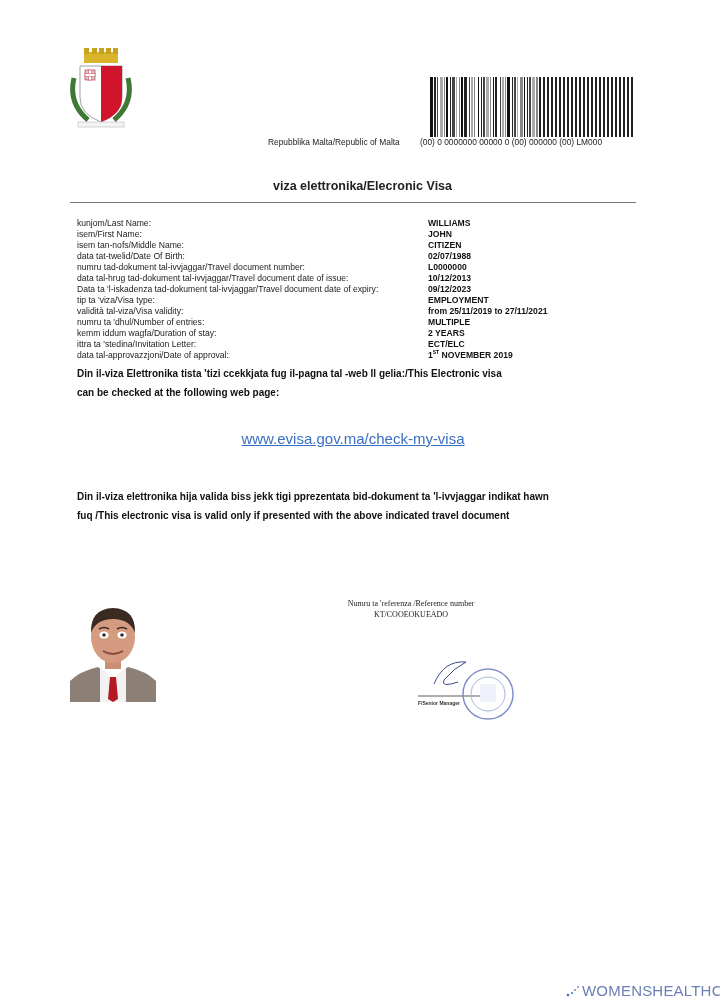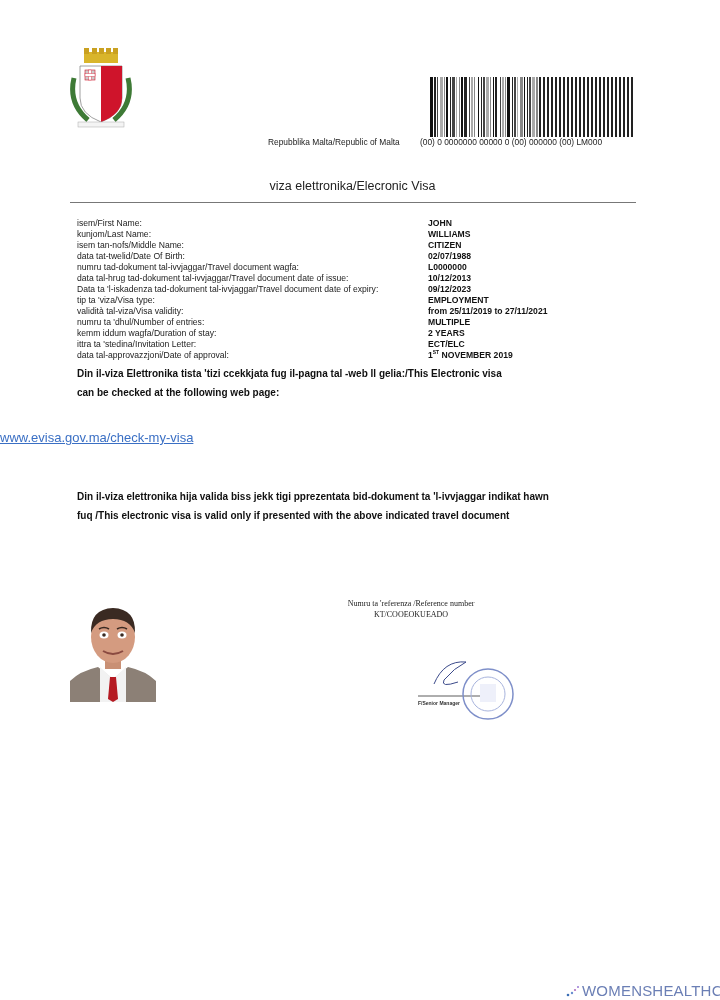--- a/index.html
+++ b/index.html
@@ -6,30 +6,30 @@
   body {
     width: 720px; height: 1000px; background: #ffffff; position: relative;
     font-family: "Liberation Sans", sans-serif; color: #111; overflow: hidden;
   }
   .abs { position: absolute; margin-top: 8px; }
   .coat { left: 66px; top: 40px; width: 70px; height: 82px; }
   .barcode { left: 430px; top: 69px; width: 205px; height: 60px; display: flex; align-items: stretch; }
   .barcode span { display: block; height: 100%; }
   .republic { left: 268px; top: 129px; font-size: 8.4px; color: #222; white-space: nowrap; }
   .barnum { left: 420px; top: 129px; font-size: 8.4px; color: #222; white-space: nowrap; }
-  .title { left: 0; width: 705px; top: 171px; text-align: center; font-size: 12.5px; font-weight: normal; color: #222; }
+  .title { left: 10px; width: 705px; top: 171px; text-align: center; font-size: 12.5px; font-weight: bold; color: #222; }
   .rule { left: 70px; top: 194px; width: 566px; height: 1px; background: #777; }
   .fields { left: 77px; top: 210px; width: 560px; font-size: 8.6px; line-height: 11px; }
   .row { display: flex; height: 11px; }
   .row .lbl { width: 351px; color: #222; white-space: nowrap; }
   .row .val { font-weight: bold; color: #111; white-space: nowrap; }
   sup { font-size: 5px; vertical-align: super; line-height: 0; }
   .para { font-size: 10px; font-weight: bold; line-height: 19px; color: #111; }
   .p1 { left: 77px; top: 356px; width: 440px; }
-  .link { left: 0; width: 706px; top: 422px; text-align: left; font-size: 13px; color: #3a6fc4; text-decoration: underline; }
+  .link { left: 0; width: 706px; top: 422px; text-align: center; font-size: 15px; color: #3a6fc4; text-decoration: underline; }
   .p2 { left: 77px; top: 479px; width: 480px; }
   .ref { left: 300px; width: 222px; top: 590px; text-align: center; font-size: 8px; line-height: 11px; color: #222; font-family: Liberation Serif, serif; }
   .photo { left: 70px; top: 591px; width: 86px; height: 103px; }
   .sign { left: 414px; top: 646px; width: 104px; height: 76px; }
   .sign-label { left: 418px; top: 692px; font-size: 5px; font-weight: bold; color: #333; }
   .watermark { left: 566px; top: 974px; display: flex; align-items: center; gap: 2px; }
   .wm-text { font-size: 15px; color: #6b7fb5; letter-spacing: 0.2px; }
   .wm-org { font-size: 8px; color: #fff; background: #2a6fb0; padding: 0 2px; font-weight: bold; }
 </style>
 </head>
@@ -180,37 +180,37 @@
     <span style="width: 2px; background: rgb(255, 255, 255);"></span>
   </div>
 <div class="abs republic">Repubblika Malta/Republic of Malta</div>
 <div class="abs barnum">(00) 0 0000000 00000 0 (00) 000000 (00) LM000</div>
 
 <div class="abs title">viza elettronika/Elecronic Visa</div>
 <div class="abs rule"></div>
 
 <div class="abs fields">
   <div class="row">
+      <span class="lbl">kunjom/Last Name:</span>
+      <span class="val">WILLIAMS</span>
+    </div>
+  <div class="row">
       <span class="lbl">isem/First Name:</span>
       <span class="val">JOHN</span>
     </div>
   <div class="row">
-      <span class="lbl">kunjom/Last Name:</span>
-      <span class="val">WILLIAMS</span>
-    </div>
-  <div class="row">
       <span class="lbl">isem tan-nofs/Middle Name:</span>
       <span class="val">CITIZEN</span>
     </div>
   <div class="row">
       <span class="lbl">data tat-twelid/Date Of Birth:</span>
       <span class="val">02/07/1988</span>
     </div>
   <div class="row">
-      <span class="lbl">numru tad-dokument tal-ivvjaggar/Travel document wagfa:</span>
+      <span class="lbl">numru tad-dokument tal-ivvjaggar/Travel document number:</span>
       <span class="val">L0000000</span>
     </div>
   <div class="row">
       <span class="lbl">data tal-hrug tad-dokument tal-ivvjaggar/Travel document date of issue:</span>
       <span class="val">10/12/2013</span>
     </div>
   <div class="row">
       <span class="lbl">Data ta 'l-iskadenza tad-dokument tal-ivvjaggar/Travel document date of expiry:</span>
       <span class="val">09/12/2023</span>
     </div>

